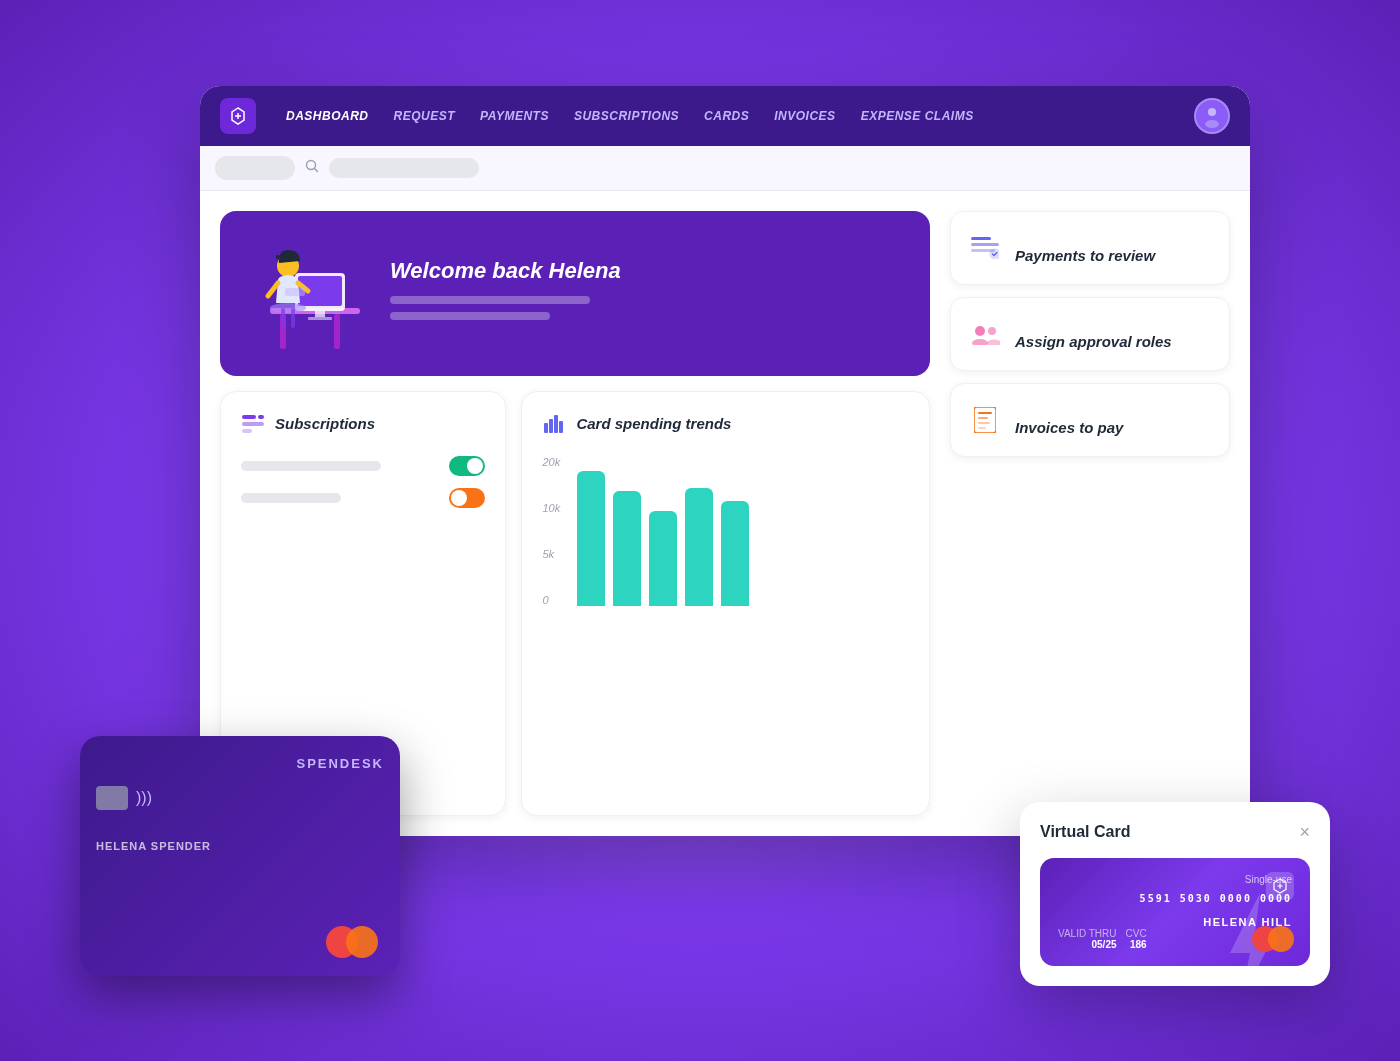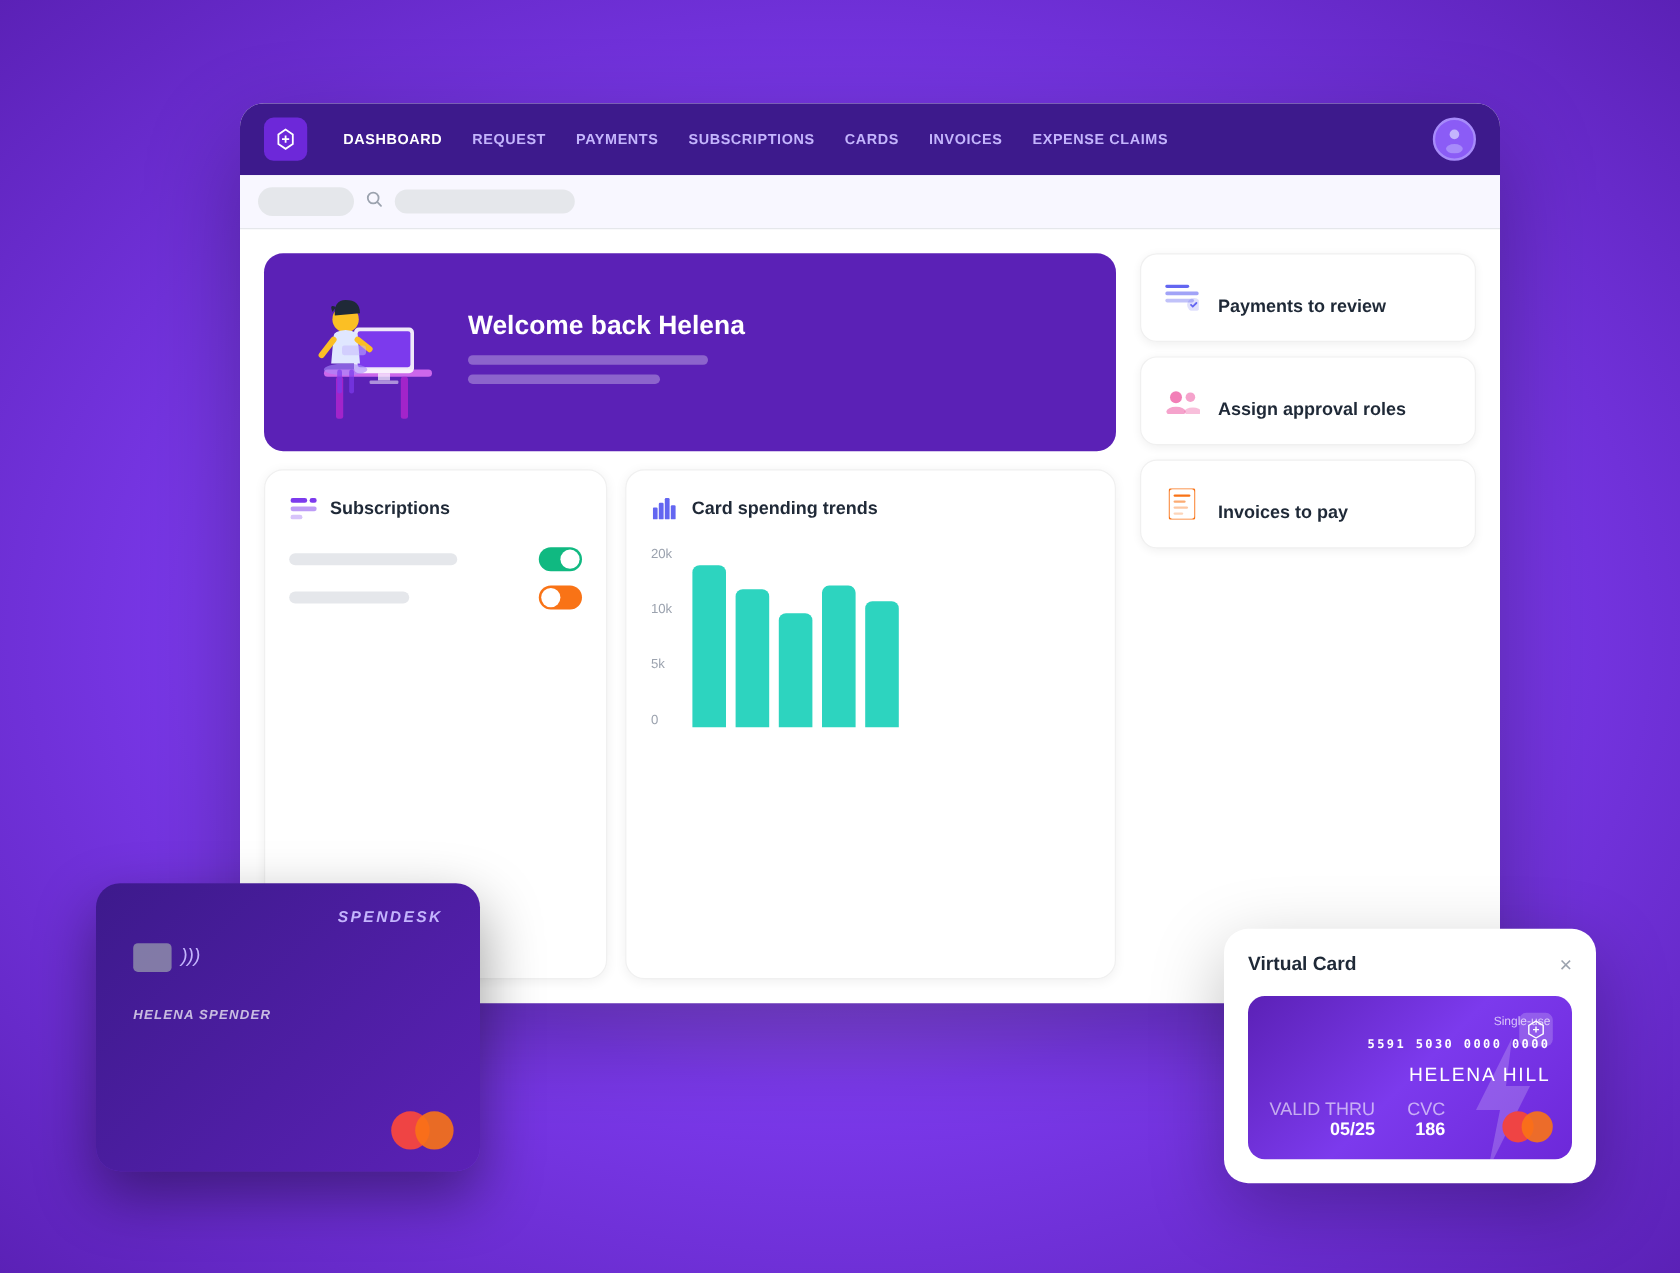--- a/index.html
+++ b/index.html
@@ -25,20 +25,21 @@
     .browser-window {
       position: absolute;
       top: 30px;
       left: 100px;
       width: 1050px;
       height: 750px;
       background: #ffffff;
       border-radius: 20px;
       box-shadow: 0 30px 80px rgba(0,0,0,0.3);
       overflow: hidden;
+      font-style: italic;
     }
 
     
     .navbar {
       background: #3d1a8c;
       height: 60px;
       display: flex;
       align-items: center;
       padding: 0 20px;
       gap: 30px;
@@ -319,24 +320,23 @@
 
     
     .physical-card {
       position: absolute;
       bottom: 30px;
       left: -20px;
       width: 320px;
       height: 240px;
       background: linear-gradient(135deg, #3d1a8c 0%, #5b21b6 100%);
       border-radius: 20px;
-      padding: 20px 31px;
+      padding: 20px 16px;
       box-shadow: 0 20px 50px rgba(0,0,0,0.4);
       color: white;
-      font-style: italic;
     }
 
     .card-brand {
       font-size: 13px;
       font-weight: 800;
       letter-spacing: 2px;
       text-align: right;
       color: #c4b5fd;
       margin-bottom: 15px;
     }
@@ -450,30 +450,29 @@
 
     .vc-number {
       font-size: 10px;
       font-weight: 700;
       letter-spacing: 2px;
       margin-bottom: 12px;
       font-family: monospace;
     }
 
     .vc-name {
-      font-size: 16px;
-      font-weight: 400;
+      font-size: 11px;
+      font-weight: 700;
       letter-spacing: 1.5px;
-      margin-bottom: 10px;
     }
 
     .vc-details {
       display: flex;
-      gap: 27px;
-      font-size: 15px;
+      gap: 9px;
+      font-size: 10px;
     }
 
     .vc-detail-label {
       color: rgba(255,255,255,0.6);
       display: block;
     }
 
     .vc-detail-value {
       color: white;
       font-weight: 600;

